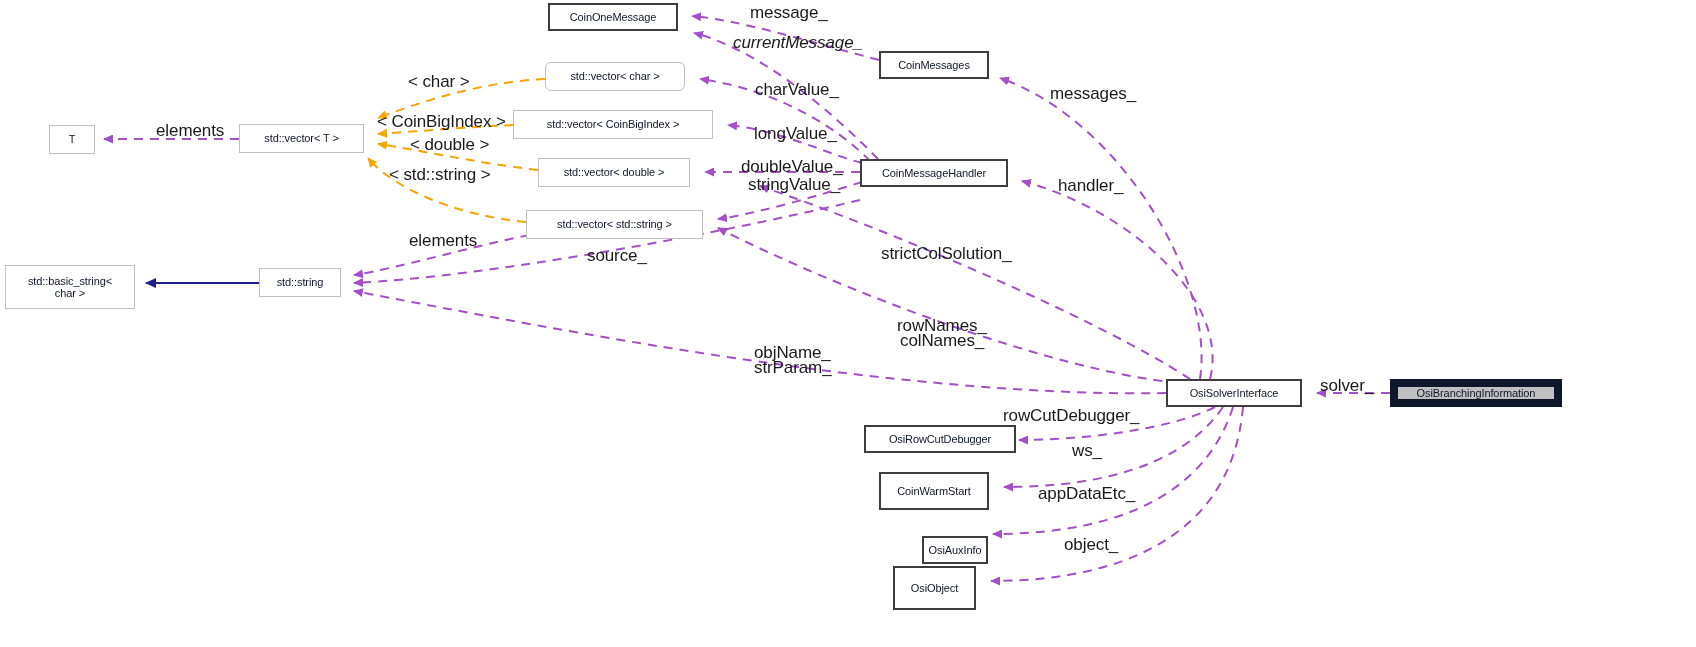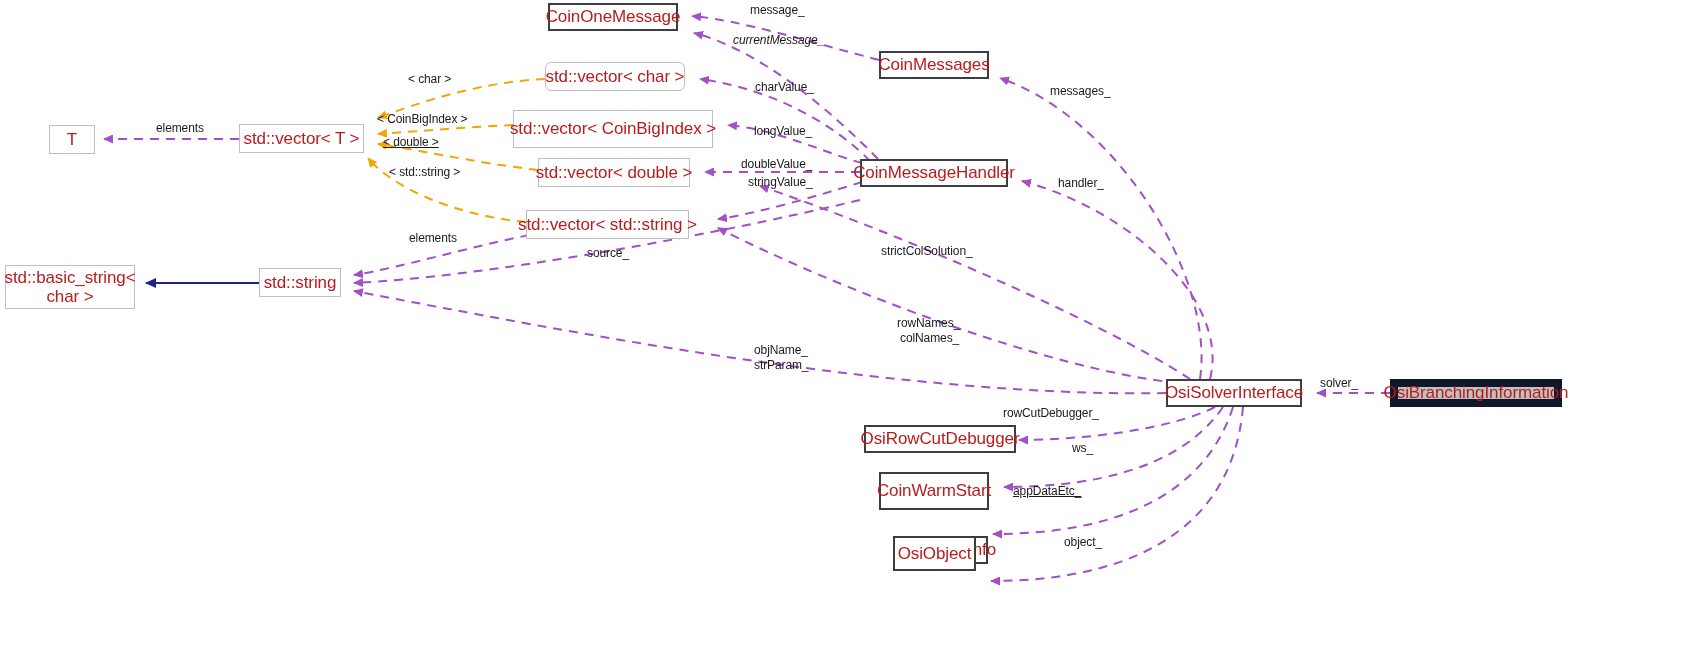--- a/index.html
+++ b/index.html
@@ -26,39 +26,39 @@
     pointer-events: none;
   }
   .node {
     position: absolute;
     box-sizing: border-box;
     display: flex;
     align-items: center;
     justify-content: center;
     text-align: center;
     background: #ffffff;
-    color: #b91c1c;
-    font-size: 17px;
+    color: #0f172a;
+    font-size: 11px;
     line-height: 1.12;
     white-space: pre;
     letter-spacing: -0.1px;
   }
   .node.plain {
     border: 1px solid #bfbfbf;
   }
   .node.bold {
     border: 2px solid #3d3d3d;
   }
   .node.highlight {
     border: 8px solid #0f172a;
     background: #c0c0c0;
   }
   .edge-label {
     position: absolute;
-    font-size: 12px;
+    font-size: 17px;
     color: #1a1a1a;
     white-space: pre;
     line-height: 1.18;
     letter-spacing: -0.1px;
   }
   .edge-label.left { text-align: left; }
 </style>
 </head>
 <body>
 
@@ -101,57 +101,57 @@
         <path d="M 1223,407 C 1180,470 1090,487 1004,487" fill="none" stroke="#a24fc8" stroke-width="2" stroke-dasharray="9,7" marker-end="url(#arrow-usage)"></path>
         <path d="M 1233,407 C 1200,510 1090,534 993,534" fill="none" stroke="#a24fc8" stroke-width="2" stroke-dasharray="9,7" marker-end="url(#arrow-usage)"></path>
         <path d="M 1243,407 C 1230,555 1090,581 991,581" fill="none" stroke="#a24fc8" stroke-width="2" stroke-dasharray="9,7" marker-end="url(#arrow-usage)"></path>
       </g>
   </svg>
 
   <div id="nodes-layer">
       <div class="node plain" style="left: 49px; top: 125px; width: 46px; height: 29px;">T</div>
       <div class="node plain" style="left: 239px; top: 124px; width: 125px; height: 29px;">std::vector&lt; T &gt;</div>
       <div class="node plain" style="left: 545px; top: 62px; width: 140px; height: 29px; border-radius: 6px;">std::vector&lt; char &gt;</div>
-      <div class="node plain" style="left: 513px; top: 110px; width: 200px; height: 38px;">std::vector&lt; CoinBigIndex &gt;</div>
+      <div class="node plain" style="left: 513px; top: 110px; width: 200px; height: 29px;">std::vector&lt; CoinBigIndex &gt;</div>
       <div class="node plain" style="left: 538px; top: 158px; width: 152px; height: 29px;">std::vector&lt; double &gt;</div>
-      <div class="node plain" style="left: 526px; top: 210px; width: 163px; height: 29px;">std::vector&lt; std::string &gt;</div>
+      <div class="node plain" style="left: 526px; top: 210px; width: 177px; height: 29px;">std::vector&lt; std::string &gt;</div>
       <div class="node plain" style="left: 5px; top: 265px; width: 130px; height: 44px;">std::basic_string&lt;
 char &gt;</div>
       <div class="node plain" style="left: 259px; top: 268px; width: 82px; height: 29px;">std::string</div>
       <div class="node bold" style="left: 548px; top: 3px; width: 130px; height: 28px;">CoinOneMessage</div>
       <div class="node bold" style="left: 879px; top: 51px; width: 110px; height: 28px; text-align: center;">CoinMessages</div>
       <div class="node bold" style="left: 860px; top: 159px; width: 148px; height: 28px;">CoinMessageHandler</div>
       <div class="node bold" style="left: 1166px; top: 379px; width: 136px; height: 28px;">OsiSolverInterface</div>
       <div class="node highlight" style="left: 1390px; top: 379px; width: 172px; height: 28px;">OsiBranchingInformation</div>
       <div class="node bold" style="left: 864px; top: 425px; width: 152px; height: 28px;">OsiRowCutDebugger</div>
       <div class="node bold" style="left: 879px; top: 472px; width: 110px; height: 38px;">CoinWarmStart</div>
       <div class="node bold" style="left: 891px; top: 536px; width: 66px; height: 28px; margin-left: 31px;">OsiAuxInfo</div>
-      <div class="node bold" style="left: 893px; top: 536px; width: 83px; height: 35px;">OsiObject</div>
+      <div class="node bold" style="left: 893px; top: 566px; width: 83px; height: 44px;">OsiObject</div>
     </div>
   <div id="labels-layer">
       <div class="edge-label left" style="left: 156px; top: 121px;">elements</div>
       <div class="edge-label left" style="left: 408px; top: 72px;">&lt; char &gt;</div>
       <div class="edge-label left" style="left: 377px; top: 112px;">&lt; CoinBigIndex &gt;</div>
-      <div class="edge-label left" style="left: 383px; top: 135px; text-decoration: underline;">&lt; double &gt;</div>
+      <div class="edge-label left" style="left: 410px; top: 135px;">&lt; double &gt;</div>
       <div class="edge-label left" style="left: 389px; top: 165px;">&lt; std::string &gt;</div>
       <div class="edge-label left" style="left: 409px; top: 231px;">elements</div>
       <div class="edge-label left" style="left: 587px; top: 246px;">source_</div>
       <div class="edge-label left" style="left: 750px; top: 3px;">message_</div>
       <div class="edge-label left" style="left: 733px; top: 33px; font-style: italic;">currentMessage_</div>
       <div class="edge-label left" style="left: 755px; top: 80px;">charValue_</div>
       <div class="edge-label left" style="left: 754px; top: 124px;">longValue_</div>
       <div class="edge-label left" style="left: 741px; top: 157px;">doubleValue_</div>
       <div class="edge-label left" style="left: 748px; top: 175px;">stringValue_</div>
       <div class="edge-label left" style="left: 1050px; top: 84px;">messages_</div>
       <div class="edge-label left" style="left: 1058px; top: 176px;">handler_</div>
       <div class="edge-label left" style="left: 881px; top: 244px;">strictColSolution_</div>
       <div class="edge-label left" style="left: 897px; top: 316px;">rowNames_</div>
       <div class="edge-label left" style="left: 900px; top: 331px;">colNames_</div>
       <div class="edge-label left" style="left: 754px; top: 343px;">objName_</div>
       <div class="edge-label left" style="left: 754px; top: 358px;">strParam_</div>
       <div class="edge-label left" style="left: 1320px; top: 376px;">solver_</div>
       <div class="edge-label left" style="left: 1003px; top: 406px;">rowCutDebugger_</div>
       <div class="edge-label left" style="left: 1072px; top: 441px;">ws_</div>
-      <div class="edge-label left" style="left: 1013px; top: 484px; text-decoration: underline;">appDataEtc_</div>
+      <div class="edge-label left" style="left: 1038px; top: 484px;">appDataEtc_</div>
       <div class="edge-label left" style="left: 1064px; top: 535px;">object_</div>
     </div>
 
 </div>
 
 </body></html>

